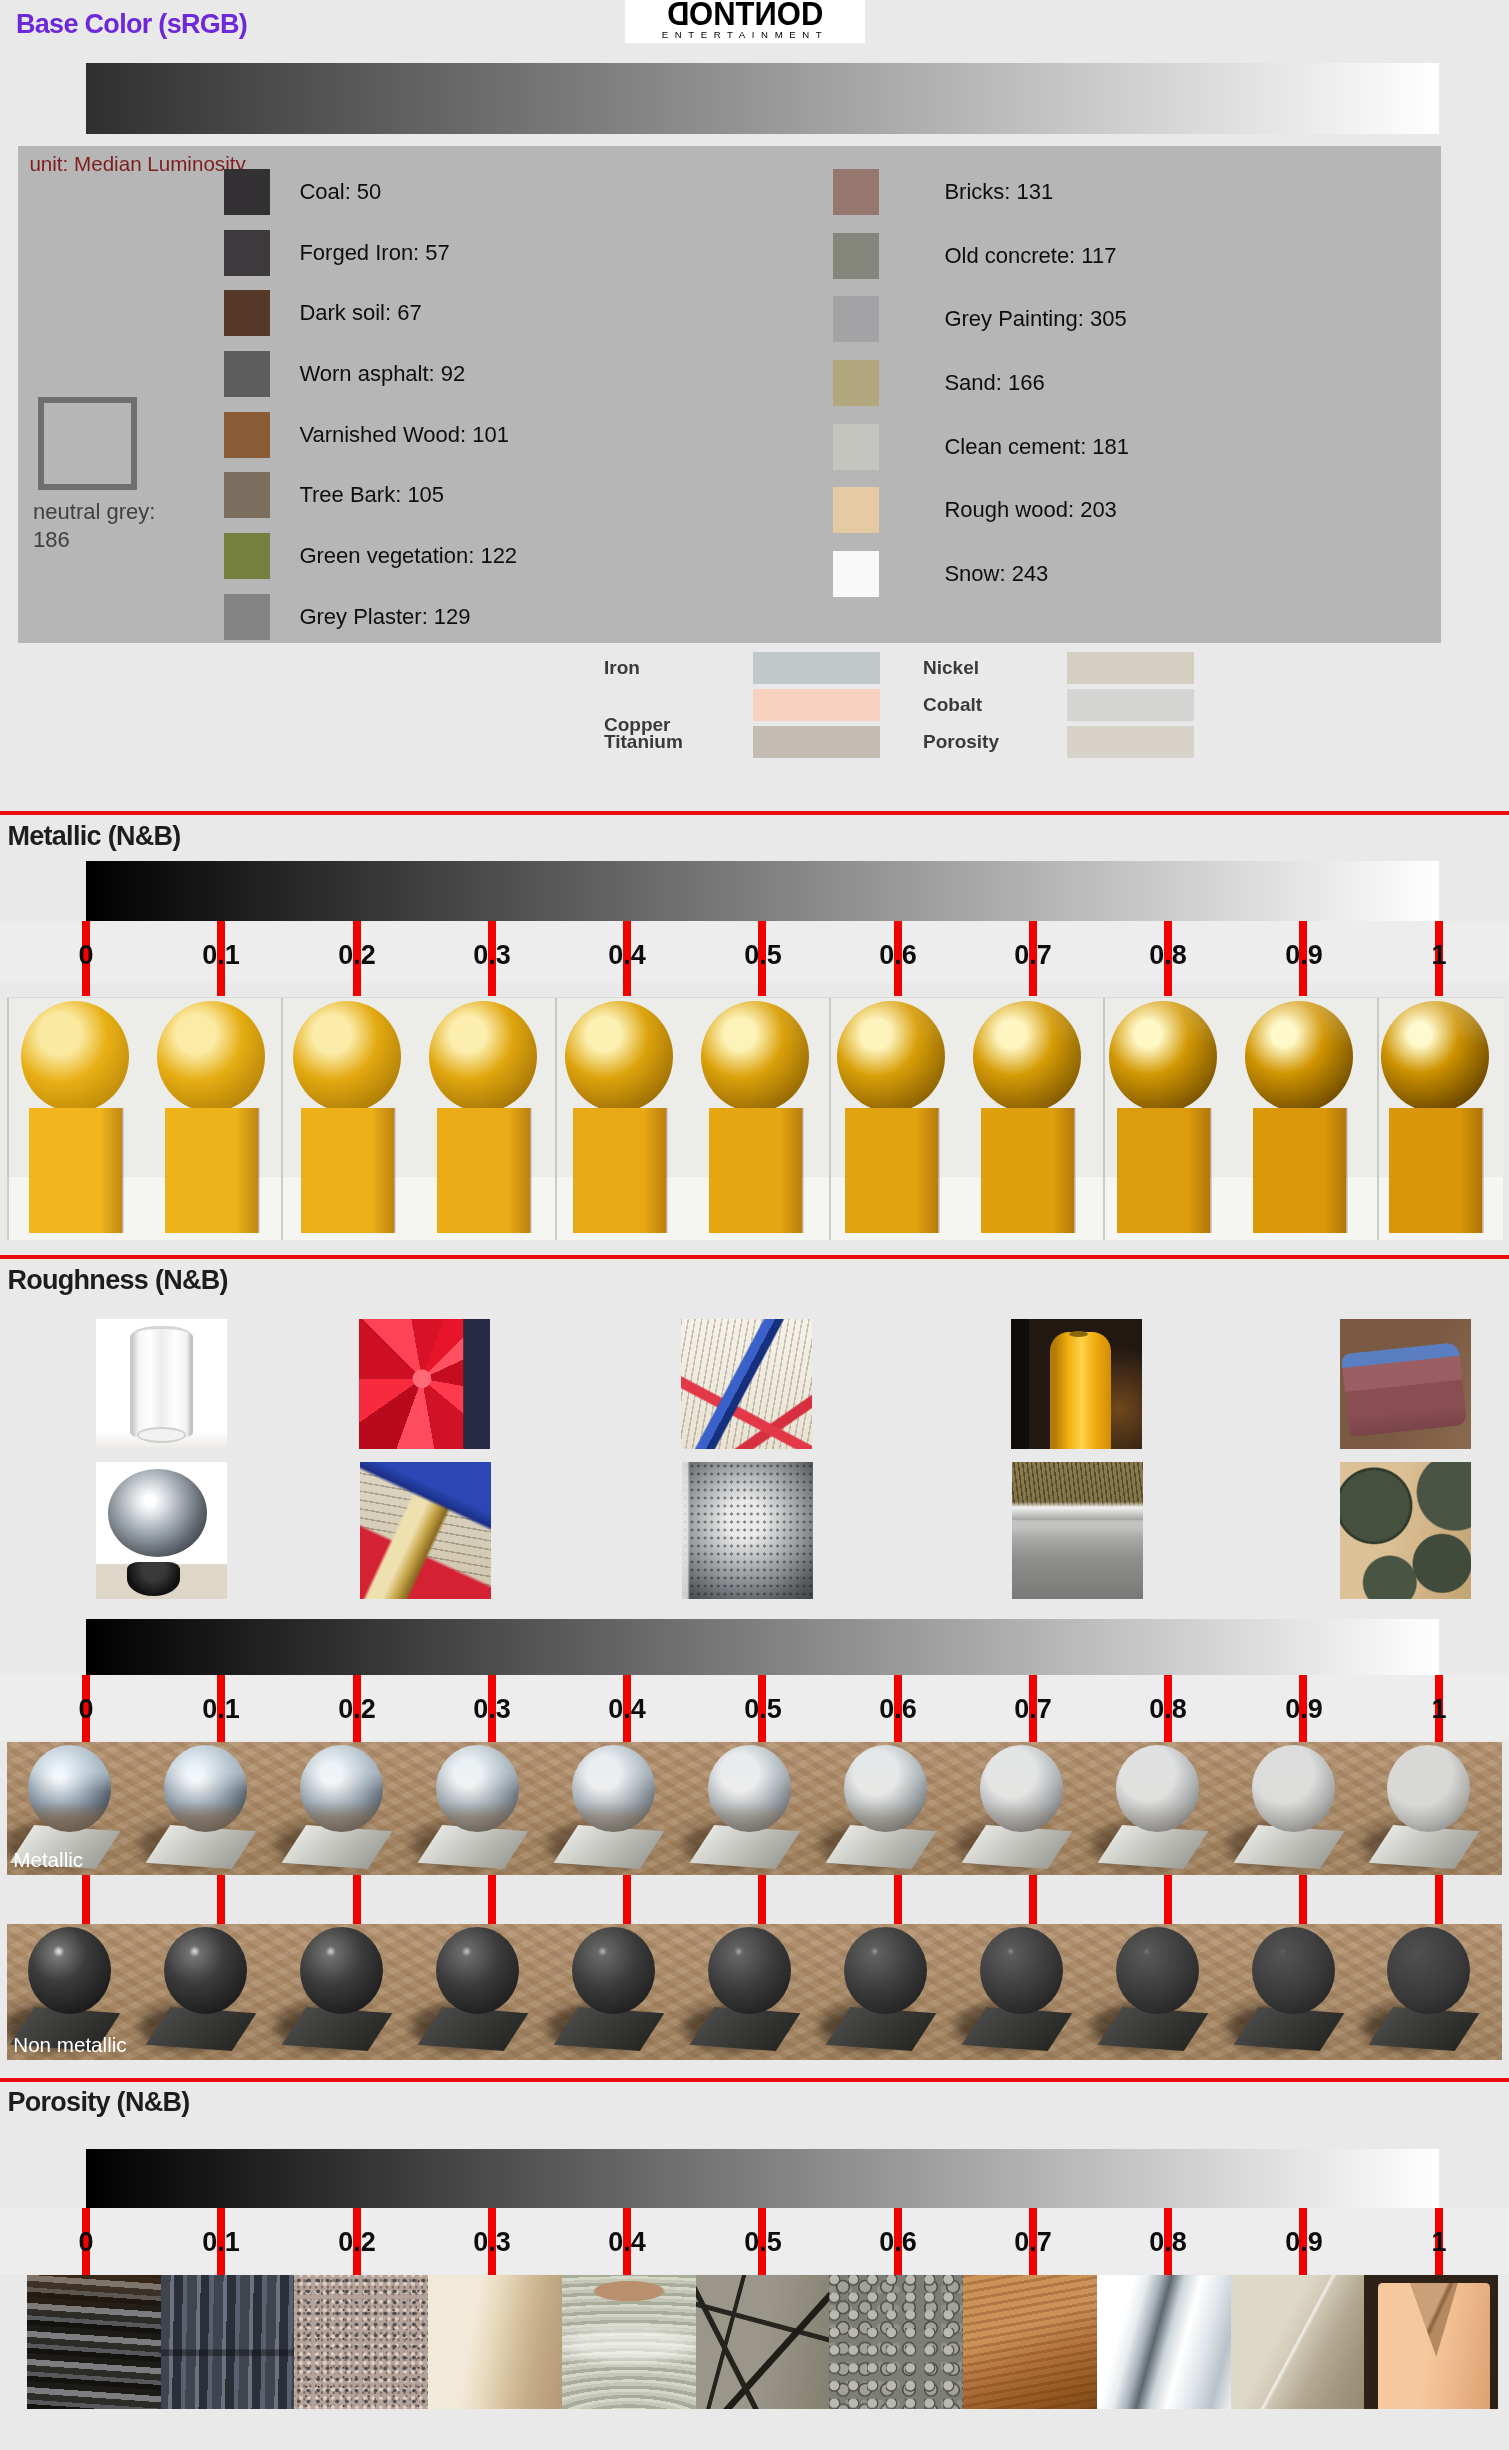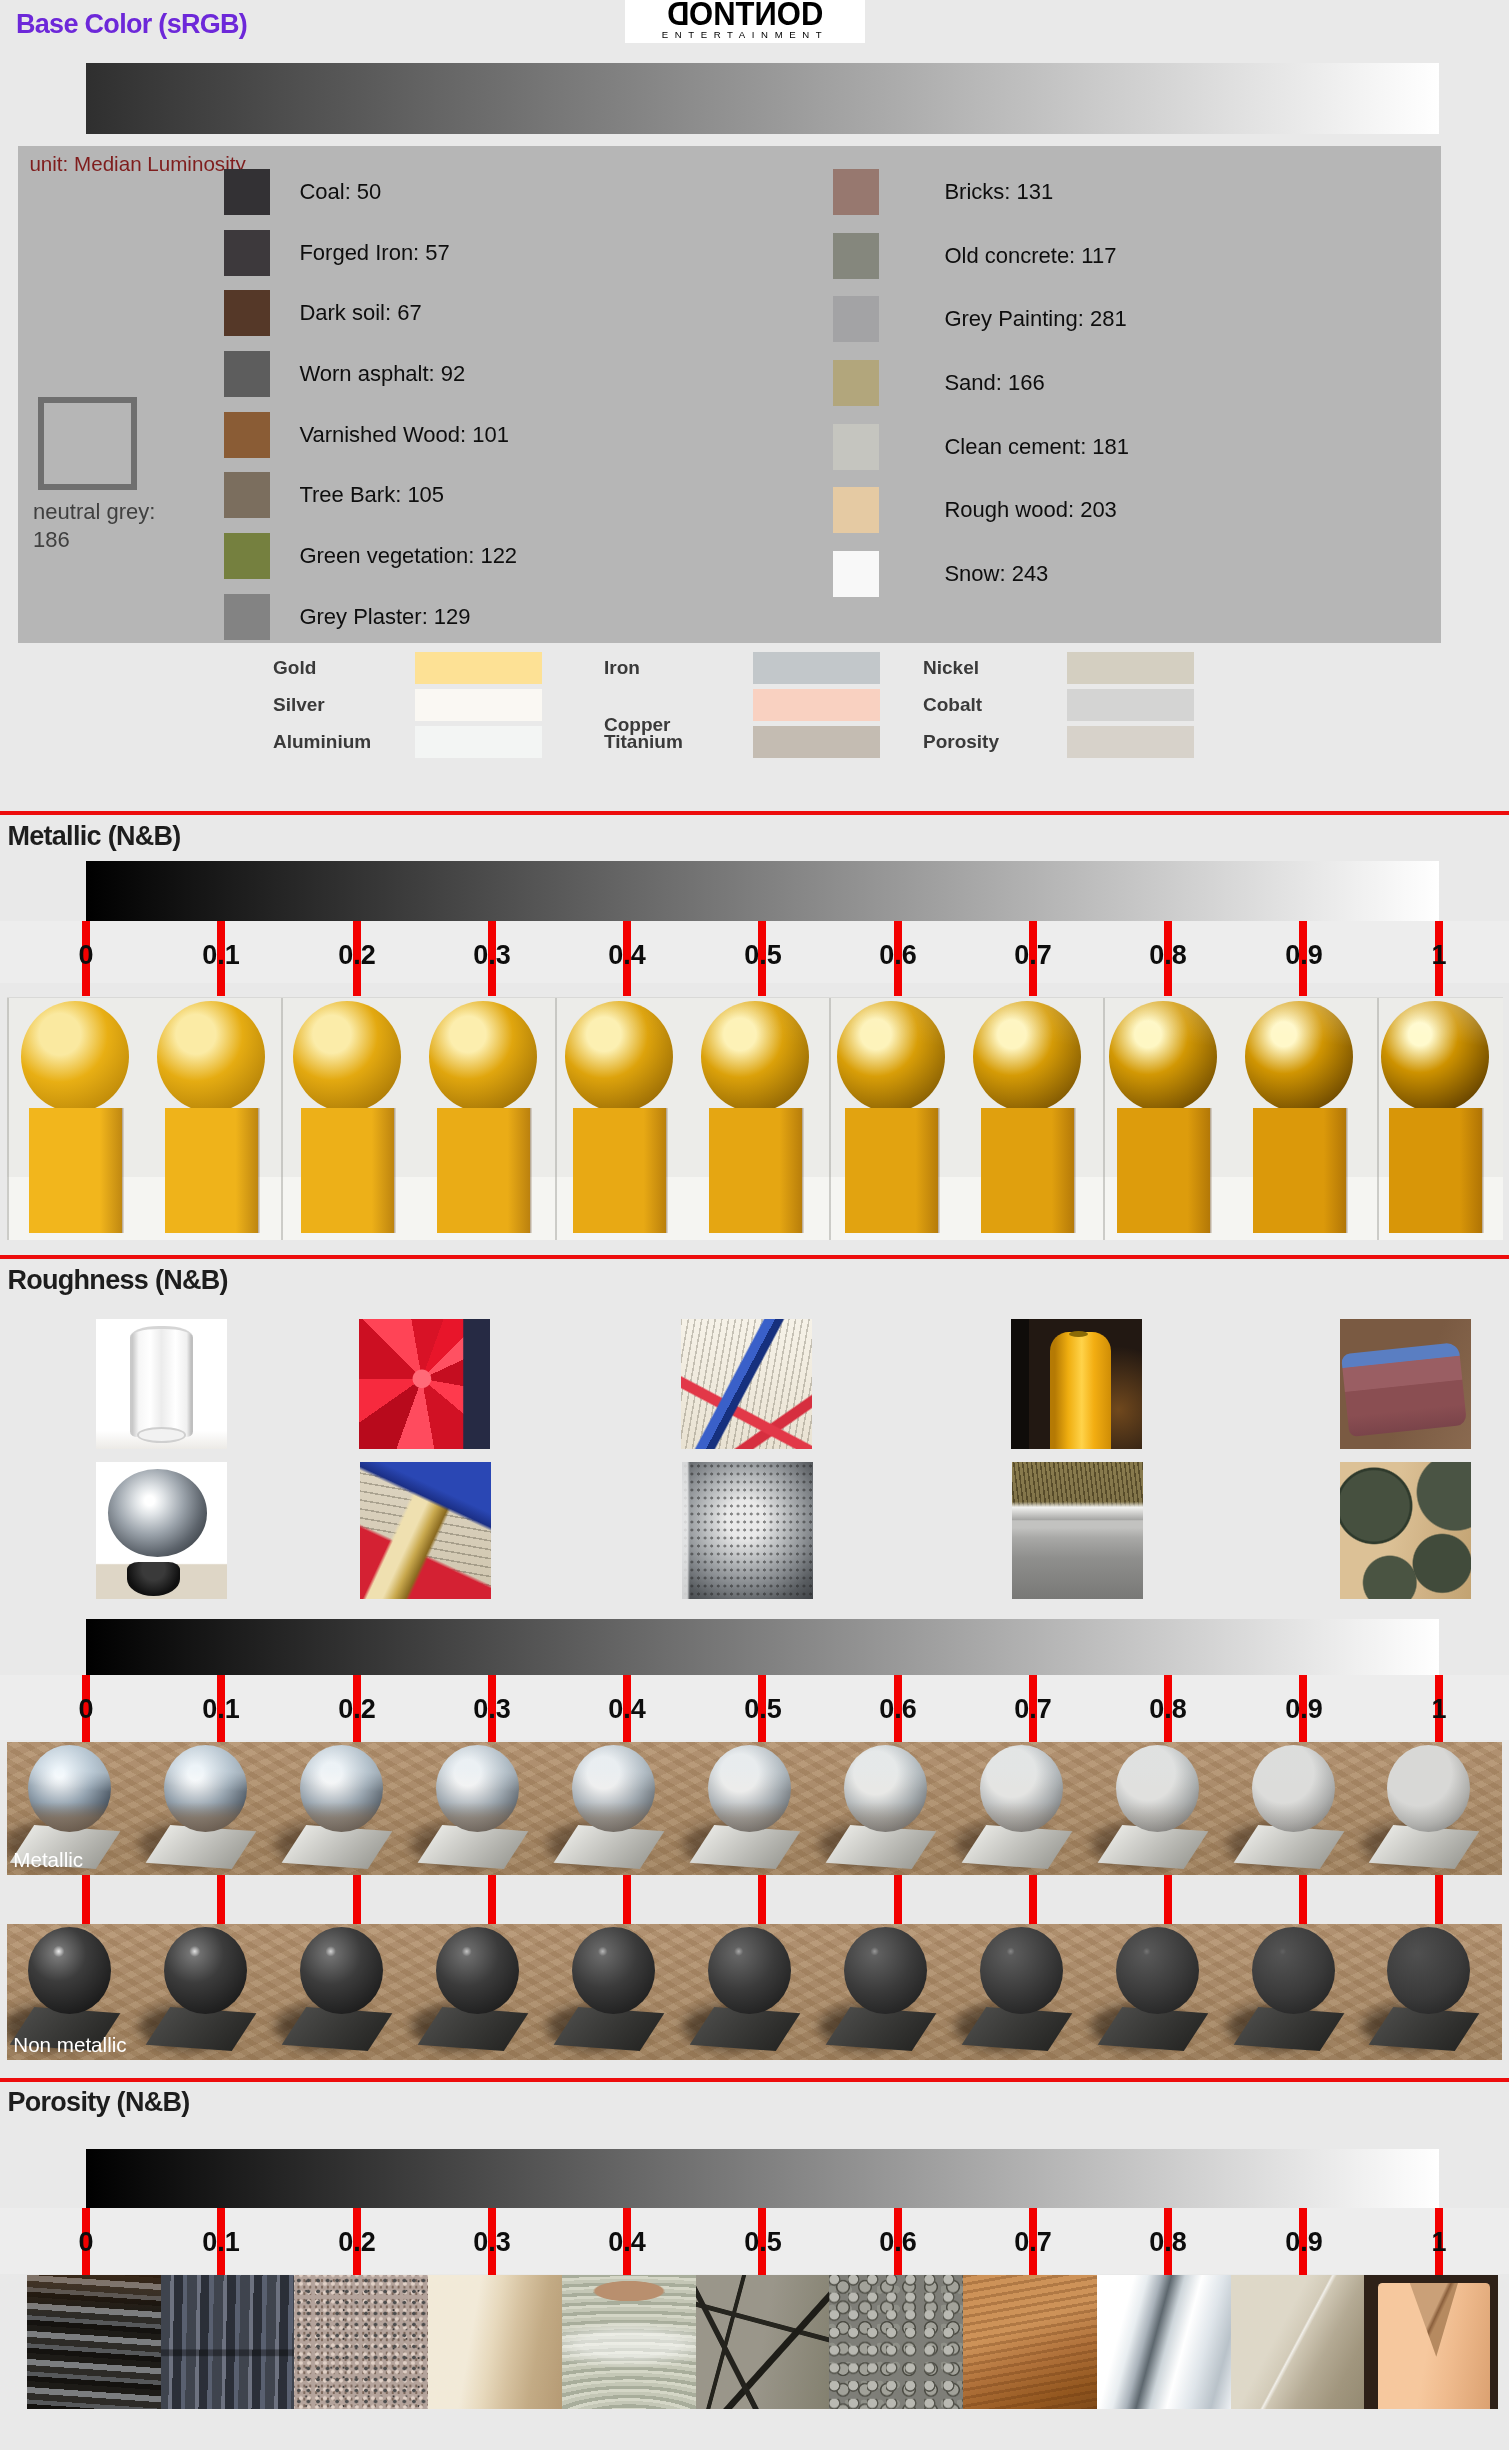--- a/index.html
+++ b/index.html
@@ -239,21 +239,21 @@
         <div class="sw-row">
           <div class="sw" style="background: rgb(151, 120, 111);"></div>
           <span class="sw-label">Bricks: 131</span>
         </div>
         <div class="sw-row">
           <div class="sw" style="background: rgb(133, 135, 125);"></div>
           <span class="sw-label">Old concrete: 117</span>
         </div>
         <div class="sw-row">
           <div class="sw" style="background: rgb(163, 163, 165);"></div>
-          <span class="sw-label">Grey Painting: 281</span>
+          <span class="sw-label">Grey Painting: 305</span>
         </div>
         <div class="sw-row">
           <div class="sw" style="background: rgb(178, 166, 124);"></div>
           <span class="sw-label">Sand: 166</span>
         </div>
         <div class="sw-row">
           <div class="sw" style="background: rgb(197, 197, 191);"></div>
           <span class="sw-label">Clean cement: 181</span>
         </div>
         <div class="sw-row">
@@ -261,34 +261,20 @@
           <span class="sw-label">Rough wood: 203</span>
         </div>
         <div class="sw-row">
           <div class="sw" style="background: rgb(248, 248, 248);"></div>
           <span class="sw-label">Snow: 243</span>
         </div>
       </div>
   </div>
 
   <div id="metals">
-      <div class="metal-col" style="left: 273px;">
-        <div class="metal-row">
-          <span class="metal-label" style="width: 142px;">Gold</span>
-          <div class="metal-sw" style="background: rgb(253, 225, 149);"></div>
-        </div>
-        <div class="metal-row">
-          <span class="metal-label" style="width: 142px;">Silver</span>
-          <div class="metal-sw" style="background: rgb(250, 248, 243);"></div>
-        </div>
-        <div class="metal-row">
-          <span class="metal-label" style="width: 142px;">Aluminium</span>
-          <div class="metal-sw" style="background: rgb(243, 245, 244);"></div>
-        </div>
-      </div>
       <div class="metal-col" style="left: 604px;">
         <div class="metal-row">
           <span class="metal-label" style="width: 149px;">Iron</span>
           <div class="metal-sw" style="background: rgb(194, 199, 202);"></div>
         </div>
         <div class="metal-row">
           <span class="metal-label" style="width: 149px; margin-top: 40px;">Copper</span>
           <div class="metal-sw" style="background: rgb(249, 209, 193);"></div>
         </div>
         <div class="metal-row">

